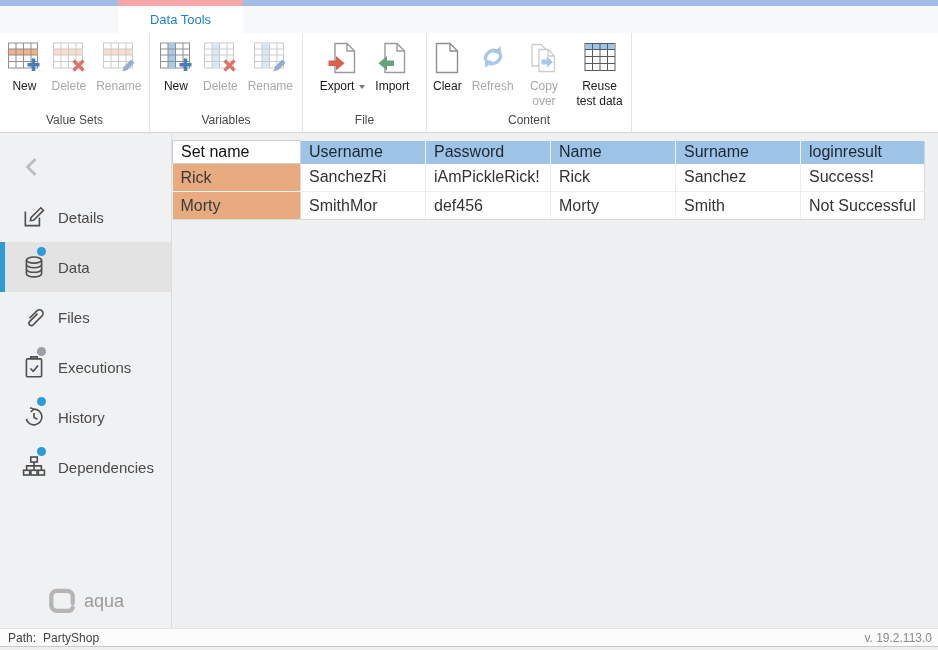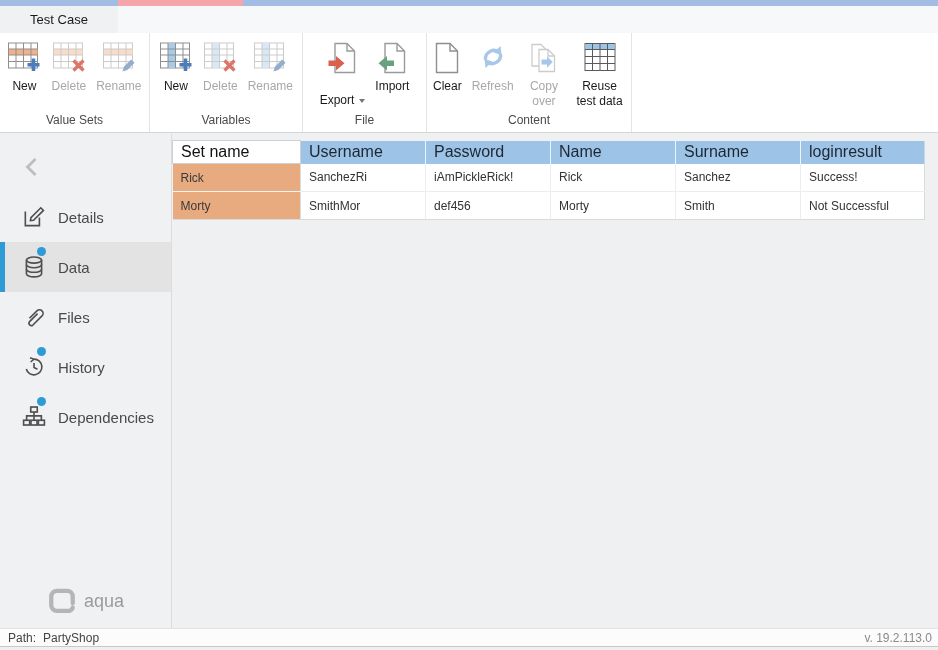--- a/index.html
+++ b/index.html
@@ -22,21 +22,21 @@
             border-bottom:1px solid #d6d6d6; display:flex; }
   .rgroup { position:relative; height:100%; border-right:1px solid #e4e4e4; padding-top:8px; }
   .rgroup:last-child { border-right:1px solid #e4e4e4; }
   .rbuttons { display:flex; align-items:flex-start; justify-content:center; gap:6px; padding:0 4px; }
   .rbtn { display:flex; flex-direction:column; align-items:center; cursor:pointer; padding:0 2px; }
   .rbtn .ricon { height:38px; display:flex; align-items:flex-start; justify-content:center; }
   .rlabel { font-size:12px; color:#1a1a1a; line-height:15px; text-align:center; white-space:nowrap; }
   .rlabel.wrap { white-space:normal; }
   .rbtn.disabled { cursor:default; }
   .rbtn.disabled .rlabel { color:#a8a8a8; }
-  .rlabel-row { display:flex; align-items:center;margin-top:14px; }
+  .rlabel-row { display:flex; align-items:center; }
   .caret { width:0; height:0; border-left:3.5px solid transparent; border-right:3.5px solid transparent;
            border-top:4px solid #777; margin-left:5px; }
   .rgroup-label { position:absolute; bottom:5px; left:0; right:0; text-align:center;
                   font-size:12px; color:#4a4a4a; }
 
   
   .main { position:absolute; left:0; top:134px; width:938px; height:494px; display:flex; }
 
   
   .sidebar { position:relative; width:172px; height:100%; background:#f0f1f2; border-right:1px solid #dcdcdc; }
@@ -52,21 +52,21 @@
   .logo { position:absolute; bottom:13px; left:0; right:0; display:flex; align-items:center; justify-content:center; gap:7px; }
   .logo .logo-text { font-size:18px; color:#9b9b9b; }
 
   
   .content { position:relative; flex:1; background:#eff0f1; }
   table.grid { border-collapse:collapse; table-layout:fixed; margin-top:6px; }
   table.grid th, table.grid td { font-weight:normal; text-align:left; padding:0 0 0 8px; overflow:hidden; white-space:nowrap; }
   table.grid th { height:23px; font-size:16px; background:#9dc3e6; color:#1d2733; border-right:1px solid #eef4fa; }
   table.grid th.plain { background:#ffffff; color:#111; border:1px solid #d0d0d0; }
   table.grid th:last-child { border-right:1px solid #c9d6e4; }
-  table.grid td { height:28px; font-size:12px; color:#333; background:#ffffff;
+  table.grid td { height:28px; font-size:16px; color:#333; background:#ffffff;
                   border-bottom:1px solid #ededed; border-right:1px solid #ededed; }
   table.grid td.set-cell { background:#e8ab80; color:#3a3a3a; border-bottom:1px solid #f5f5f5; border-right:1px solid #dcdcdc; }
   table.grid tr:last-child td { border-bottom:1px solid #dadada; }
   table.grid td:last-child { border-right:1px solid #dadada; }
 
   
   .statusbar { position:absolute; left:0; top:628px; width:938px; height:19px; background:#fcfcfc;
                border-top:1px solid #e3e3e3; border-bottom:1px solid #c8c8c8;
                display:flex; align-items:center; font-size:12px; color:#444; }
   .statusbar .path { margin-left:8px; display:flex; gap:7px; }
@@ -76,21 +76,21 @@
   svg { display:block; }
 </style>
 </head>
 <body>
 
 <div class="top-strip">
   <div class="accent"></div>
 </div>
 
 <div class="tabbar">
-  <div class="tab inactive">Test Case</div>
+  <div class="tab active">Data Tools</div>
 </div>
 
 <div class="ribbon">
 
   <div class="rgroup" style="width:150px">
     <div class="rbuttons">
       <div class="rbtn">
         <span class="ricon">
           <svg width="34" height="32" viewBox="0 0 34 32">
             <rect x="1.5" y="2" width="29" height="25" fill="#fff" stroke="#8f8f8f"></rect>
@@ -282,20 +282,31 @@
 
       <div class="nav-item">
         <span class="nicon">
           <svg width="26" height="26" viewBox="0 0 24 24" fill="none" stroke="#4f4f4f" stroke-width="1.5">
             <path d="M7.8 13.2 L14.7 6.3 a3.3 3.3 0 0 1 4.7 4.7 L11 19.4 a2.2 2.2 0 0 1 -3.1 -3.1 L15.3 8.9"></path>
           </svg>
         </span>
         <span class="nlabel">Files</span>
       </div>
 
+      <div class="nav-item">
+        <span class="dot gray"></span>
+        <span class="nicon">
+          <svg width="26" height="26" viewBox="0 0 24 24" fill="none" stroke="#4f4f4f" stroke-width="1.5">
+            <rect x="5" y="4.5" width="14" height="16.5" rx="1"></rect>
+            <path d="M9 4.5 V2.7 H15 V4.5"></path>
+            <path d="M8.7 13.4 l2.6 2.6 4.5 -5.4"></path>
+          </svg>
+        </span>
+        <span class="nlabel">Executions</span>
+      </div>
 
       <div class="nav-item">
         <span class="dot blue"></span>
         <span class="nicon">
           <svg width="26" height="26" viewBox="0 0 24 24" fill="none" stroke="#4f4f4f" stroke-width="1.5">
             <path d="M12 4.7 a7.3 7.3 0 1 1 -7.1 9.1"></path>
             <path d="M12 4.7 L8.3 3.4 M12 4.7 L8.9 7.4" stroke-width="1.4"></path>
             <path d="M12 8.4 V12.4 L15.2 14"></path>
           </svg>
         </span>

